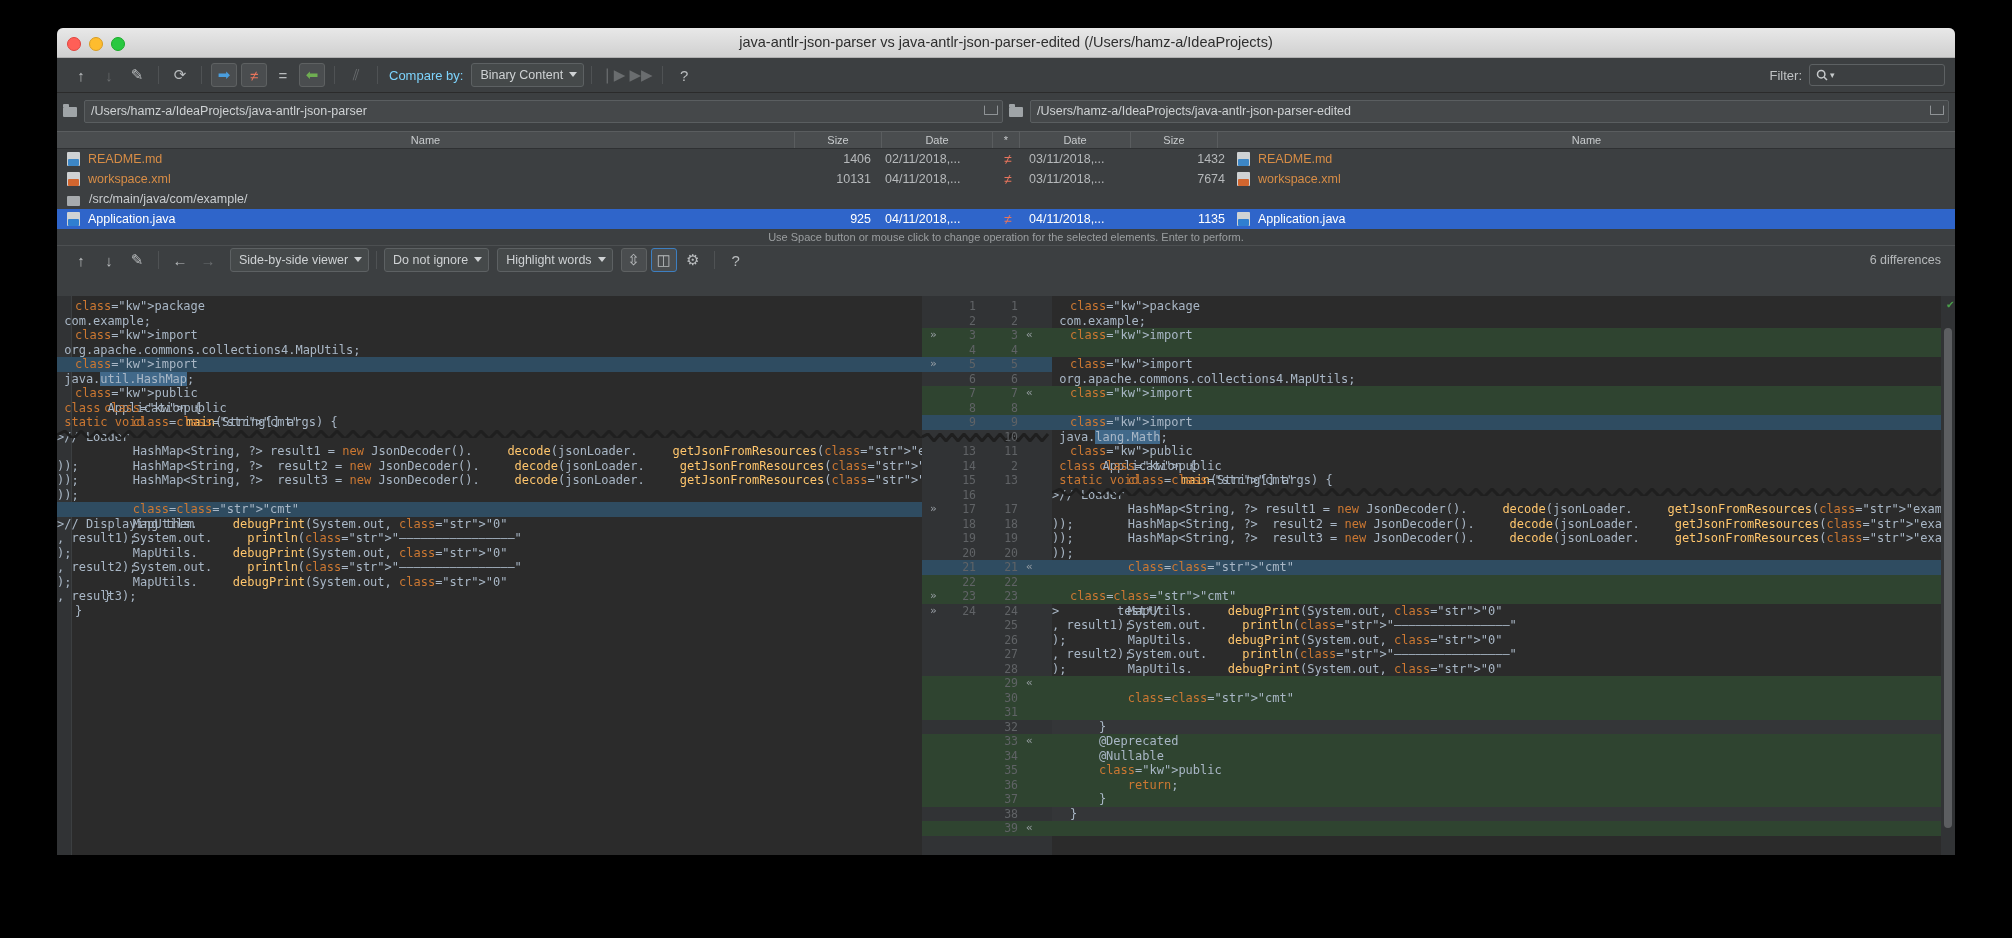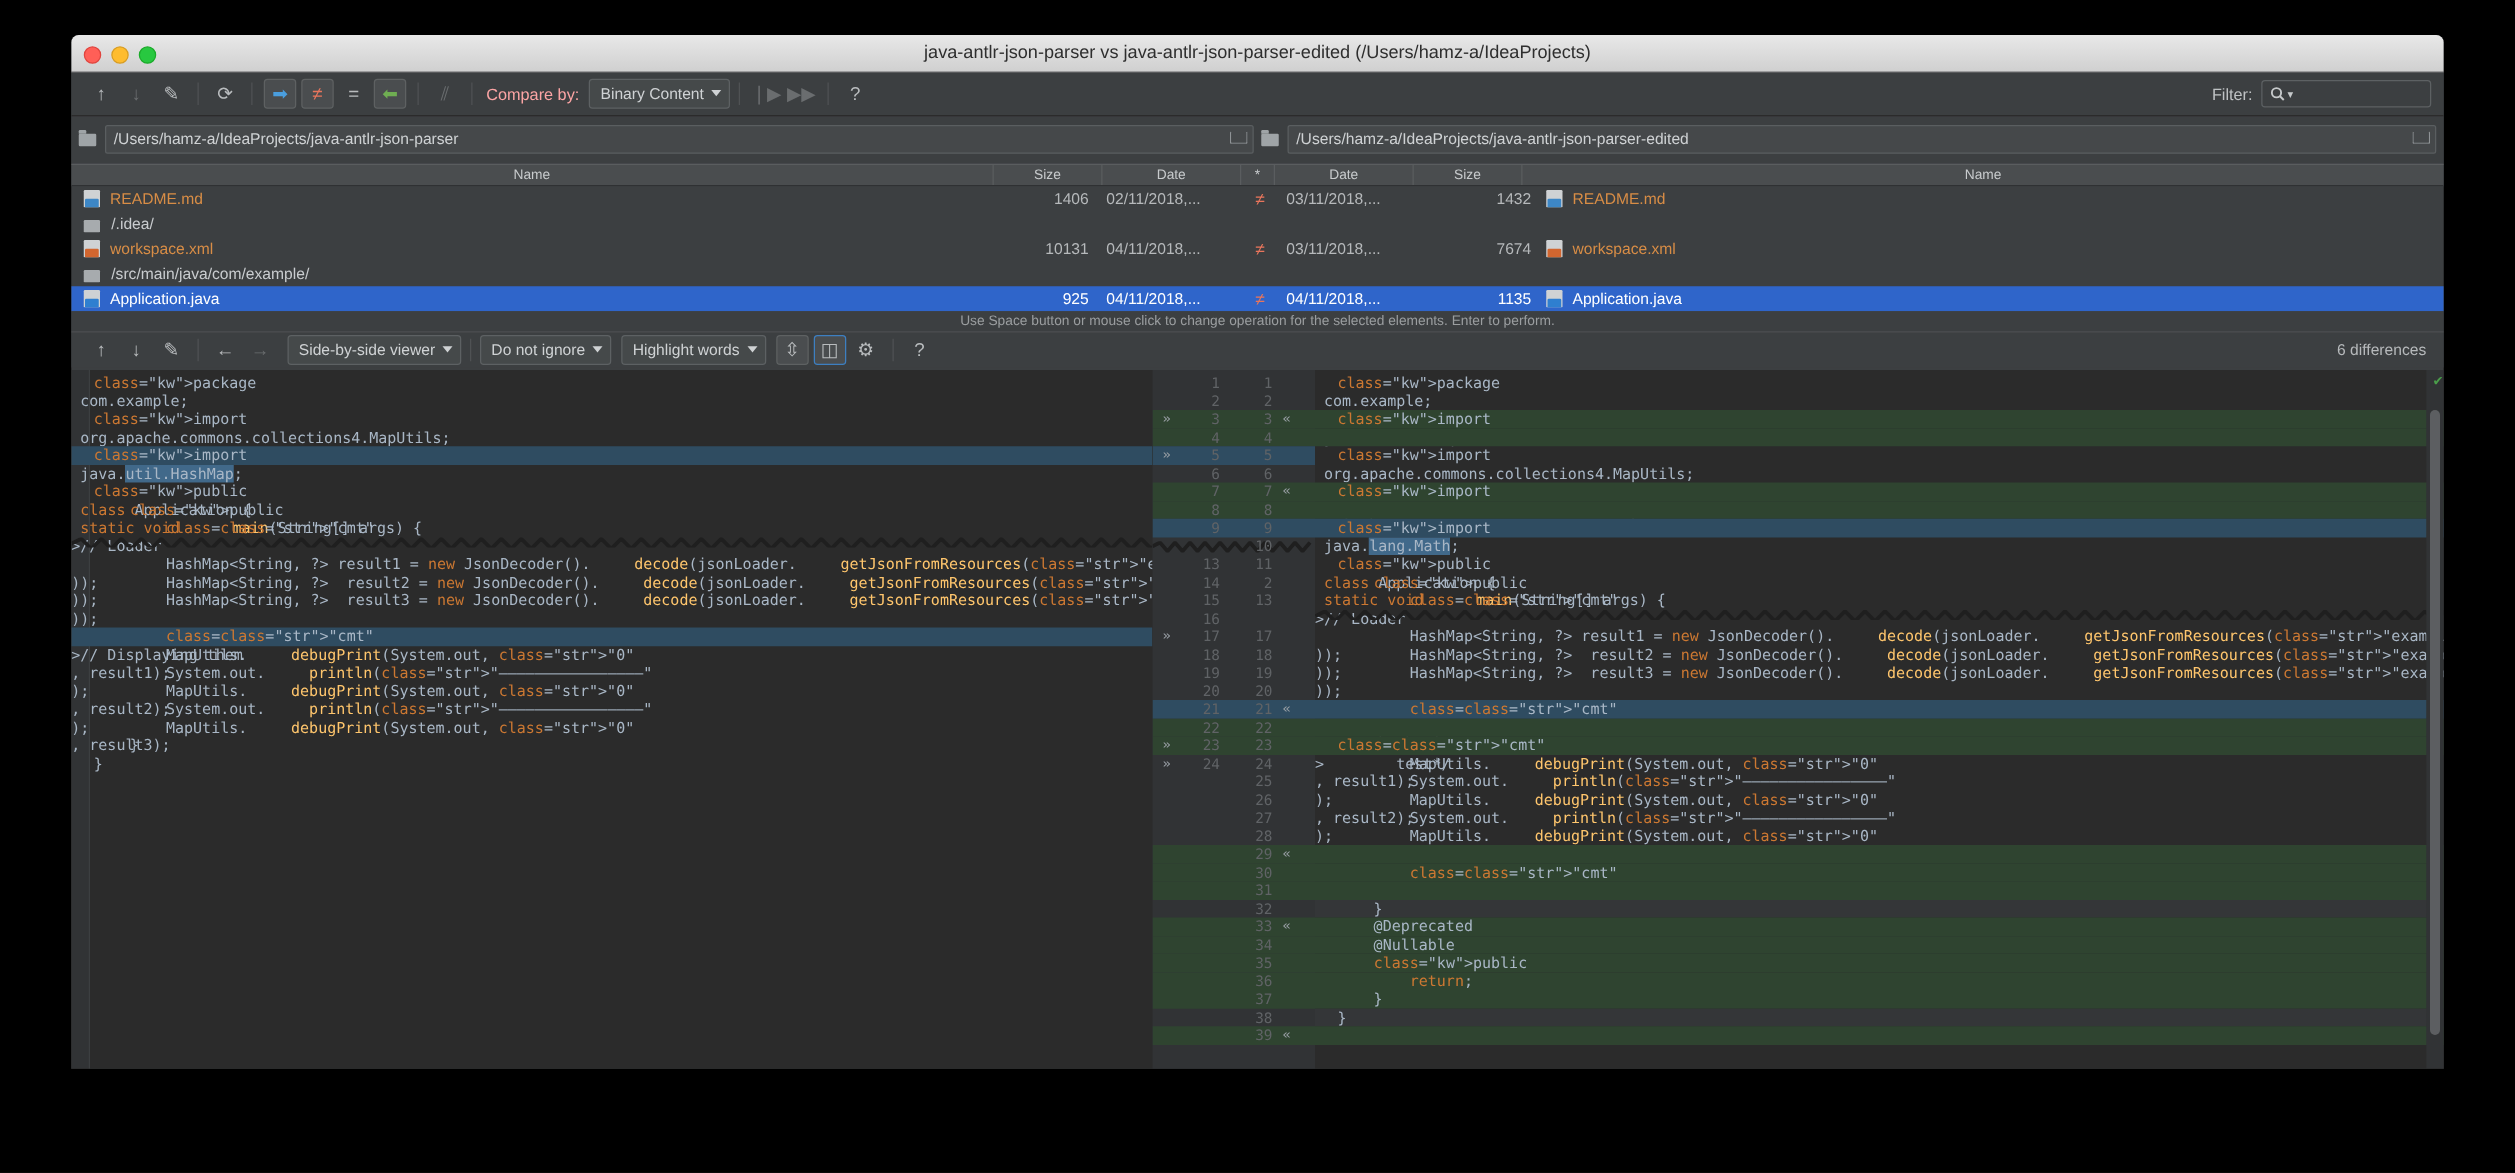--- a/index.html
+++ b/index.html
@@ -20,21 +20,21 @@
          font-size:14.5px;color:#2e2e2e;}
 
   
   .toolbar{height:34px;background:#3c3f41;display:flex;align-items:center;
            padding:0 10px;position:relative;border-bottom:1px solid #2b2b2b;}
   .tb-ic{width:24px;height:22px;display:flex;align-items:center;justify-content:center;
          color:#b9bcbe;font-size:15px;margin:0 2px;border-radius:3px;}
   .tb-ic.dim{color:#6a6d6f;}
   .tb-ic.framed{border:1px solid #5e6162;background:#4a4d4f;}
   .tb-sep{width:1px;height:18px;background:#4f5254;margin:0 7px;}
-  .tb-lbl{color:#fca5a5;font-size:13px;margin:0 8px 0 4px;}
+  .tb-lbl{color:#7dd3fc;font-size:13px;margin:0 8px 0 4px;}
   .combo{background:#45494a;border:1px solid #5d6163;border-radius:3px;color:#cfd2d4;
          font-size:12.5px;padding:2px 20px 2px 8px;position:relative;height:18px;
          line-height:18px;white-space:nowrap;}
   .combo .car{position:absolute;right:6px;top:8px;width:0;height:0;
         border-left:4px solid transparent;border-right:4px solid transparent;border-top:5px solid #cfd2d4;}
   .filterbox{position:absolute;right:10px;top:6px;display:flex;align-items:center;gap:7px;}
   .filter-lbl{color:#bfc2c4;font-size:13px;}
   .filter-in{width:128px;height:20px;background:#3c3f41;border:1px solid #5d6163;border-radius:3px;
              display:flex;align-items:center;padding-left:6px;}
 
@@ -209,36 +209,20 @@
         <div class="cell c-date num">02/11/2018,...</div>
         <div class="cell c-diff">≠</div>
         <div class="cell c-date num">03/11/2018,...</div>
         <div class="cell c-size num">1432</div>
         <div class="cell c-name right">
           <span class="ficon md">
             <b></b>
             <u></u>
           </span>
           <span class="ftext">README.md</span>
-        </div>
-      </div>
-      <div class="frow">
-        <div class="cell c-name">
-          <span class="dirico">
-            <b></b>
-          </span>
-          <span class="ftext dir">/.idea/</span>
-        </div>
-        <div class="cell c-size num"></div>
-        <div class="cell c-date num"></div>
-        <div class="cell c-diff"></div>
-        <div class="cell c-date num"></div>
-        <div class="cell c-size num"></div>
-        <div class="cell c-name right">
-          <span class="ftext"></span>
         </div>
       </div>
       <div class="frow">
         <div class="cell c-name">
           <span class="ficon xml">
             <b></b>
             <u></u>
           </span>
           <span class="ftext">workspace.xml</span>
         </div>

